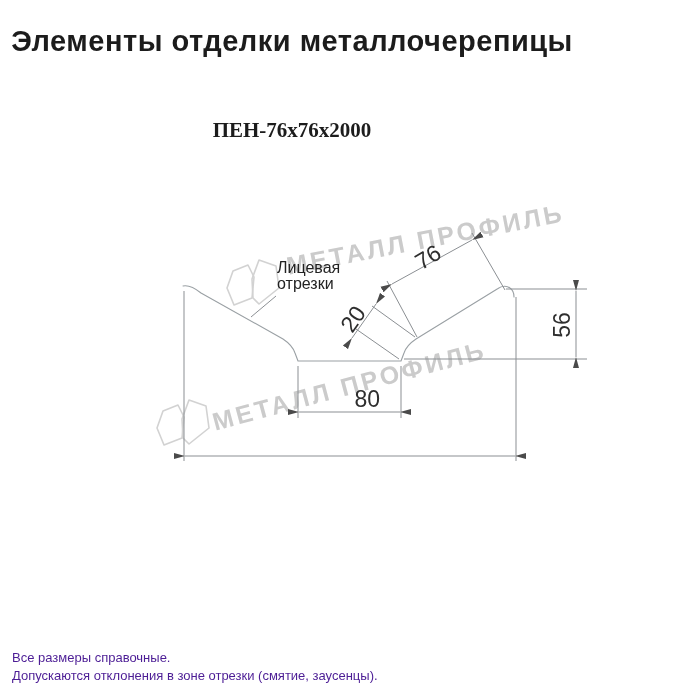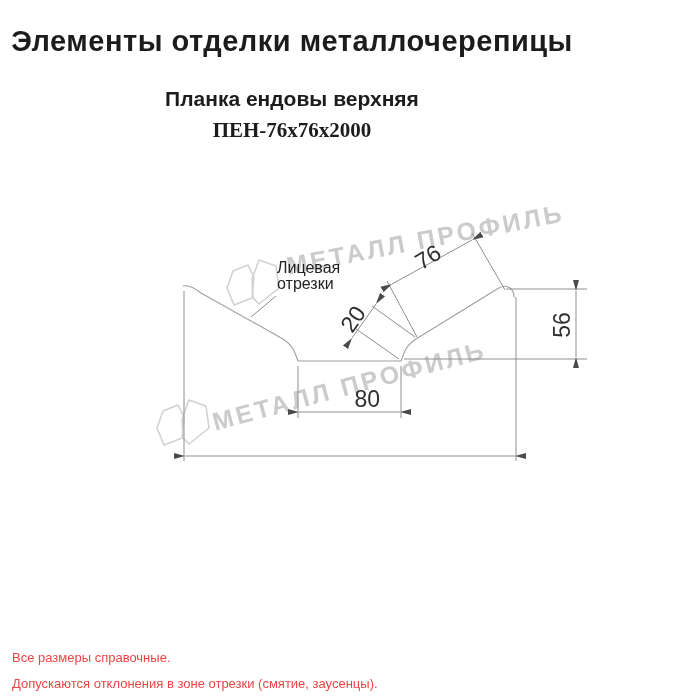--- a/index.html
+++ b/index.html
@@ -24,23 +24,23 @@
   #dim-250{left:311px;top:430px;width:80px;}
   #face-label{
     left:277px;top:260px;font-size:16px;line-height:15.5px;color:#222;
   }
   .wm{
     font-size:25px;font-weight:bold;letter-spacing:3px;color:#cbcbcb;
     white-space:nowrap;transform-origin:0 50%;
   }
   #wm-top{left:287px;top:252px;transform:rotate(-11deg);}
   #wm-mid{left:213px;top:408px;transform:rotate(-15deg);}
-  .footnote{left:12px;font-size:13px;color:#ef4444;}
+  .footnote{left:12px;font-size:13px;color:#4c1d95;}
   #footnote-1{top:650px;}
-  #footnote-2{top:668px;margin-top:8px;}
+  #footnote-2{top:668px;}
   svg{position:absolute;left:0;top:0;}
   .pline{fill:none;stroke:#9aa0a4;stroke-width:1.1;stroke-linejoin:round;stroke-linecap:round;}
   .dline{fill:none;stroke:#8b8f93;stroke-width:1;}
   .logo{fill:none;stroke:#d2d2d2;stroke-width:1.6;stroke-linejoin:round;}
 </style>
 </head>
 <body>
 
 <div id="canvas">
 
@@ -79,21 +79,20 @@
     <path class="dline" d="M415,337 L372,306"></path>
 
     <path class="dline" marker-start="url(#arw)" marker-end="url(#arw)" d="M185,456 L515,456"></path>
     <path class="dline" marker-start="url(#arw)" marker-end="url(#arw)" d="M299,412 L400,412"></path>
     <path class="dline" marker-start="url(#arw)" marker-end="url(#arw)" d="M576,291 L576,357"></path>
     <path class="dline" marker-start="url(#arw)" marker-end="url(#arw)" d="M392,284 L472,240"></path>
     <path class="dline" marker-start="url(#arw)" marker-end="url(#arw)" d="M352,338 L376,304"></path>
   </svg>
 
   <div class="abs hdr" id="title">Элементы отделки металлочерепицы</div>
-  <div class="abs hdr" id="subtitle">Планка ендовы верхняя</div>
   <div class="abs hdr" id="model">ПЕН-76x76x2000</div>
 
   <div class="abs" id="face-label">
     <div>Лицевая</div>
     <div>отрезки</div>
   </div>
 
   <div class="abs dim" id="dim-76">76</div>
   <div class="abs dim" id="dim-20">20</div>
   <div class="abs dim" id="dim-56">56</div>

